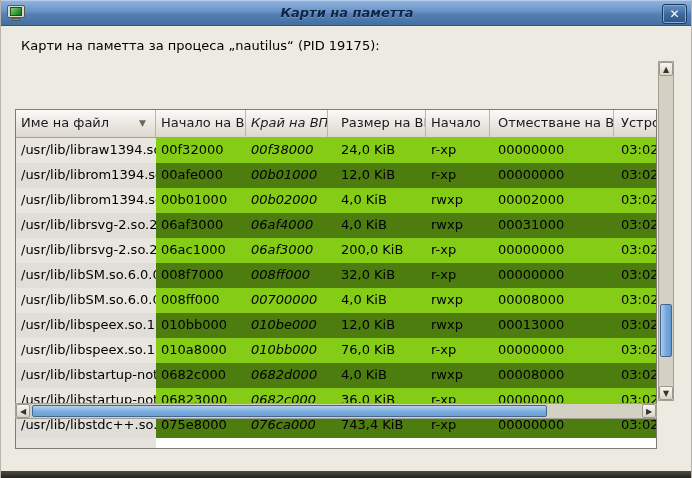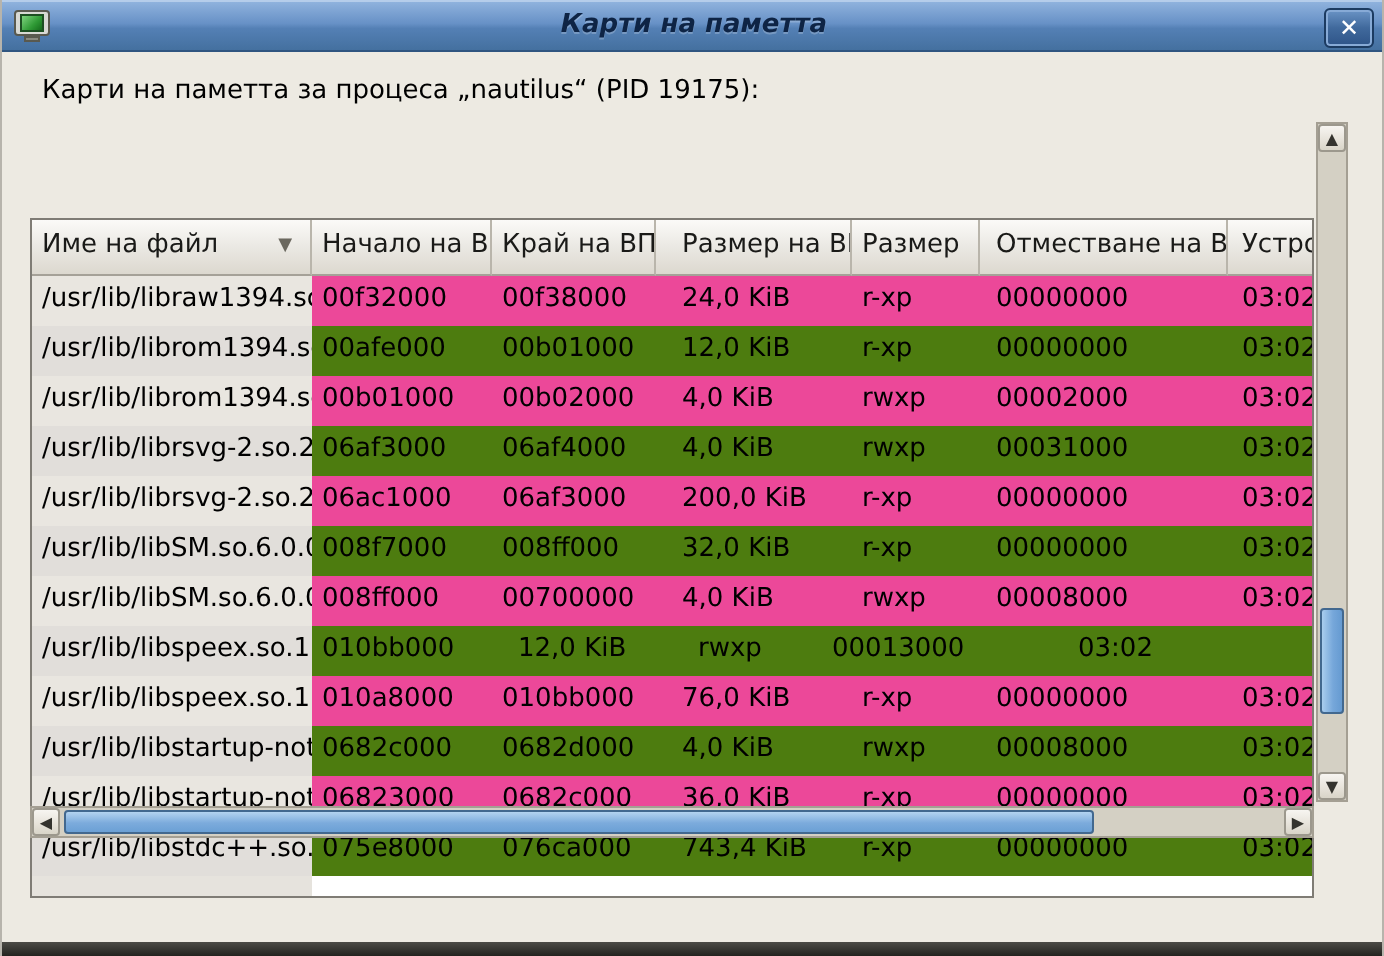--- a/index.html
+++ b/index.html
@@ -44,29 +44,29 @@
     border-right:1px solid #b9b5ab;border-bottom:1px solid #a5a198;
     font-size:13px;color:#1a1a18;line-height:26px;white-space:nowrap;overflow:hidden;
   }
   .sort-arrow{position:absolute;right:9px;top:9px;font-size:9px;color:#6b685f;line-height:9px;}
   .tbody{position:absolute;left:0;top:28px;width:730px;}
   .trow{display:flex;height:25px;width:730px;}
   .cell{
     flex:none;height:25px;font-size:13px;color:#000000;line-height:24px;
     white-space:nowrap;overflow:hidden;
   }
-  .trow.even .cell{background:#ec4899;}
+  .trow.even .cell{background:#84cc16;}
   .trow.odd  .cell{background:#4d7c0f;}
   .trow.even .cell.c1{background:#e9e6e0;}
   .trow.odd  .cell.c1{background:#e1deda;}
   .filler{position:absolute;left:0;top:328px;width:730px;height:12px;}
   .filler .f1{position:absolute;left:0;top:0;width:140px;height:12px;background:#e6e3dd;}
   .c1{width:140px;padding-left:5px;}
   .c2{width:90px;padding-left:5px;}
-  .c3{width:82px;padding-left:5px;}
+  .c3{width:82px;padding-left:5px;font-style:italic;}
   .c4{width:98px;padding-left:13px;}
   .c5{width:64px;padding-left:5px;}
   .c6{width:124px;padding-left:8px;}
   .c7{width:132px;padding-left:7px;}
   
   .vscroll{position:absolute;left:657px;top:61px;width:16px;height:340px;background:#d4d0c4;border:1px solid #a49f93;}
   .hscroll{position:absolute;left:14px;top:403px;width:642px;height:16px;background:#d4d0c4;border:1px solid #a49f93;}
   .sbtn{
     position:absolute;width:14px;height:14px;
     background:linear-gradient(to bottom,#f7f5f1 0%,#e6e2d9 60%,#d8d4c8 100%);
@@ -121,21 +121,21 @@
 
   <div class="table-area">
     <div class="thead">
       <div class="th c1">
         <span>Име на файл</span>
         <span class="sort-arrow">▼</span>
       </div>
       <div class="th c2"><span>Начало на ВП</span></div>
       <div class="th c3"><span>Край на ВП</span></div>
       <div class="th c4"><span>Размер на ВП</span></div>
-      <div class="th c5"><span>Размер</span></div>
+      <div class="th c5"><span>Начало</span></div>
       <div class="th c6"><span>Отместване на ВП</span></div>
       <div class="th c7"><span>Устройство</span></div>
     </div>
     <div class="tbody">
         <div class="trow even">
           <div class="cell c1">/usr/lib/libraw1394.so</div>
           <div class="cell c2">00f32000</div>
           <div class="cell c3">00f38000</div>
           <div class="cell c4">24,0 KiB</div>
           <div class="cell c5">r-xp</div>
@@ -192,20 +192,21 @@
           <div class="cell c2">008ff000</div>
           <div class="cell c3">00700000</div>
           <div class="cell c4">4,0 KiB</div>
           <div class="cell c5">rwxp</div>
           <div class="cell c6">00008000</div>
           <div class="cell c7">03:02</div>
         </div>
         <div class="trow odd">
           <div class="cell c1">/usr/lib/libspeex.so.1</div>
           <div class="cell c2">010bb000</div>
+          <div class="cell c3">010be000</div>
           <div class="cell c4">12,0 KiB</div>
           <div class="cell c5">rwxp</div>
           <div class="cell c6">00013000</div>
           <div class="cell c7">03:02</div>
         </div>
         <div class="trow even">
           <div class="cell c1">/usr/lib/libspeex.so.1</div>
           <div class="cell c2">010a8000</div>
           <div class="cell c3">010bb000</div>
           <div class="cell c4">76,0 KiB</div>

